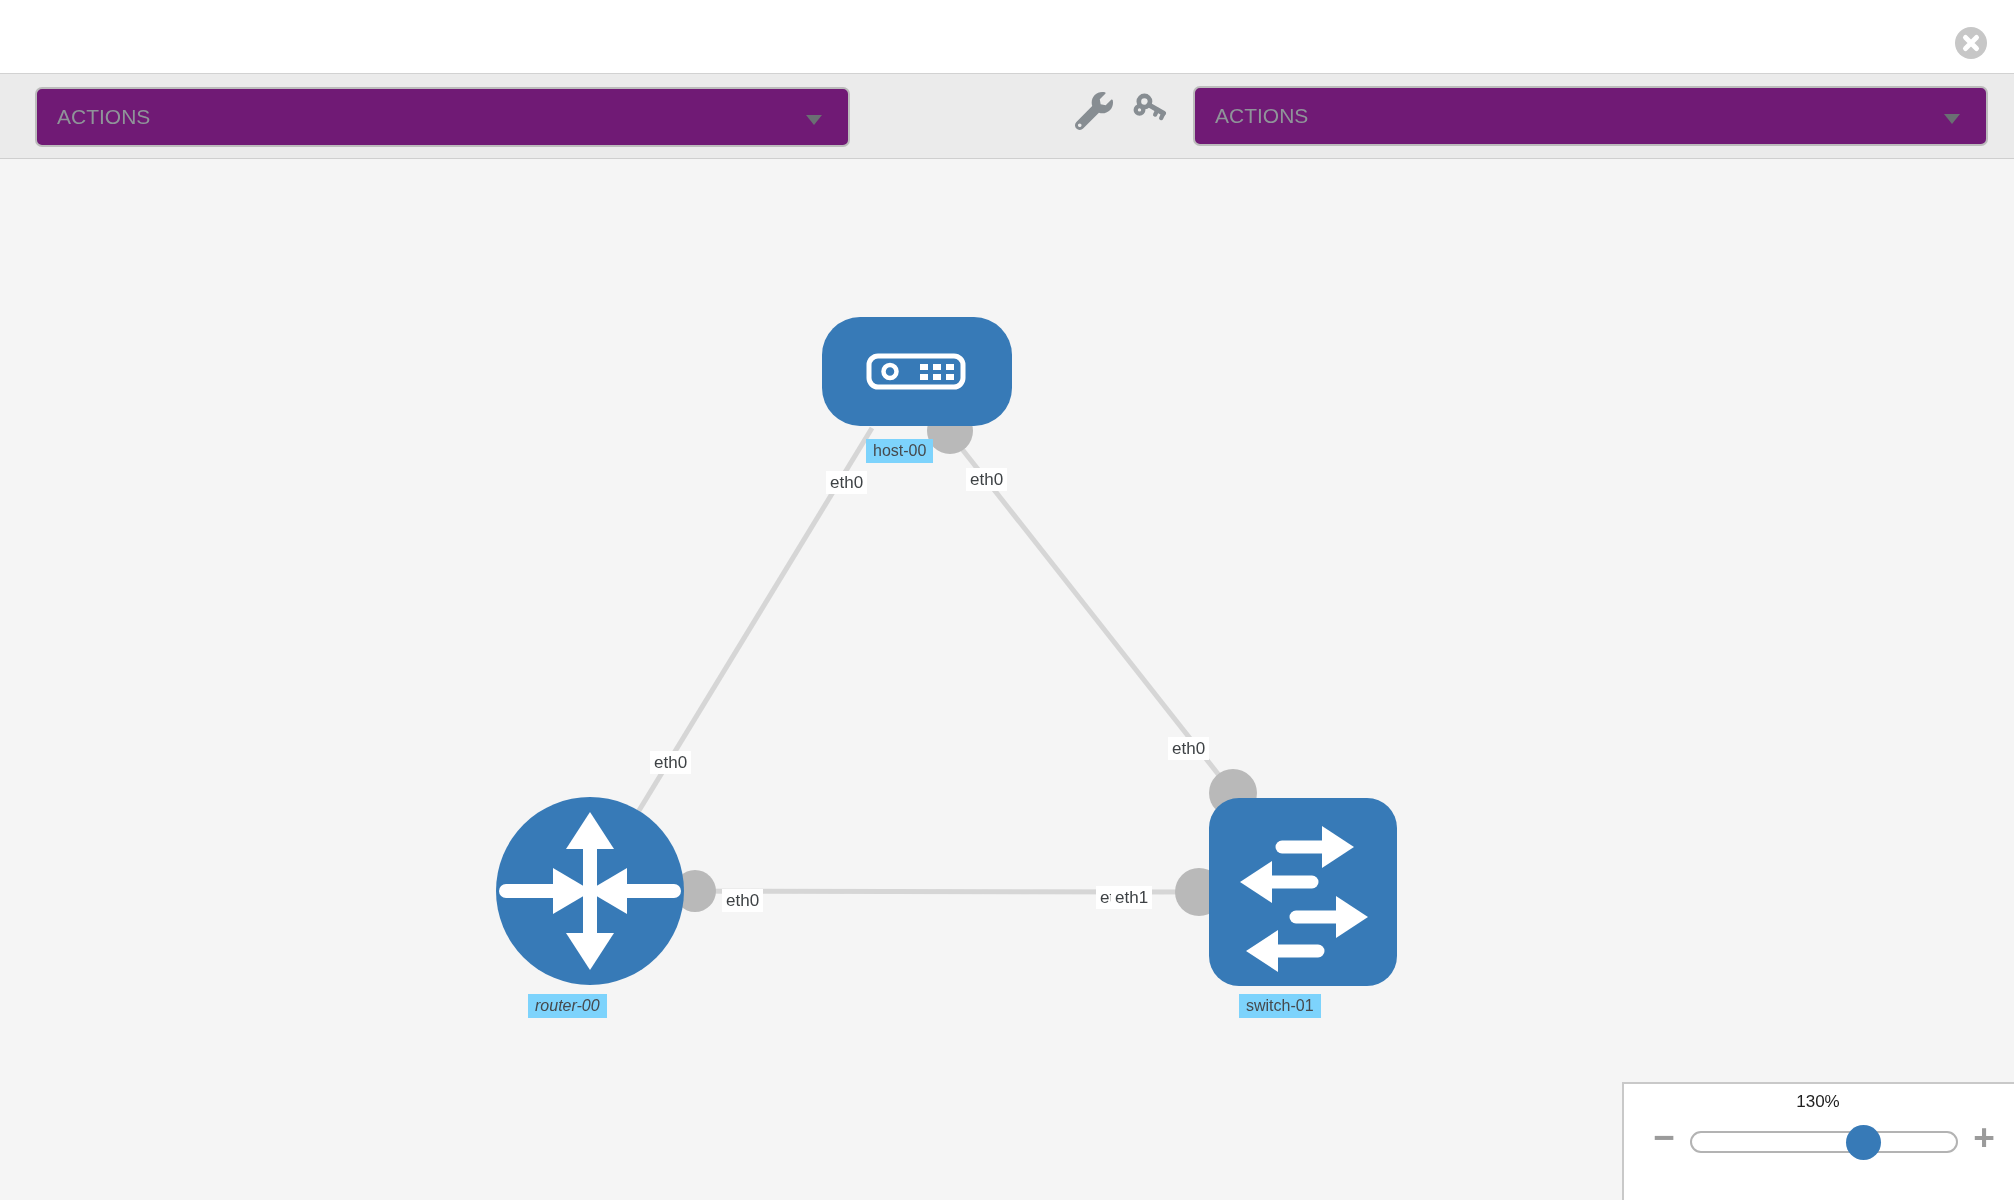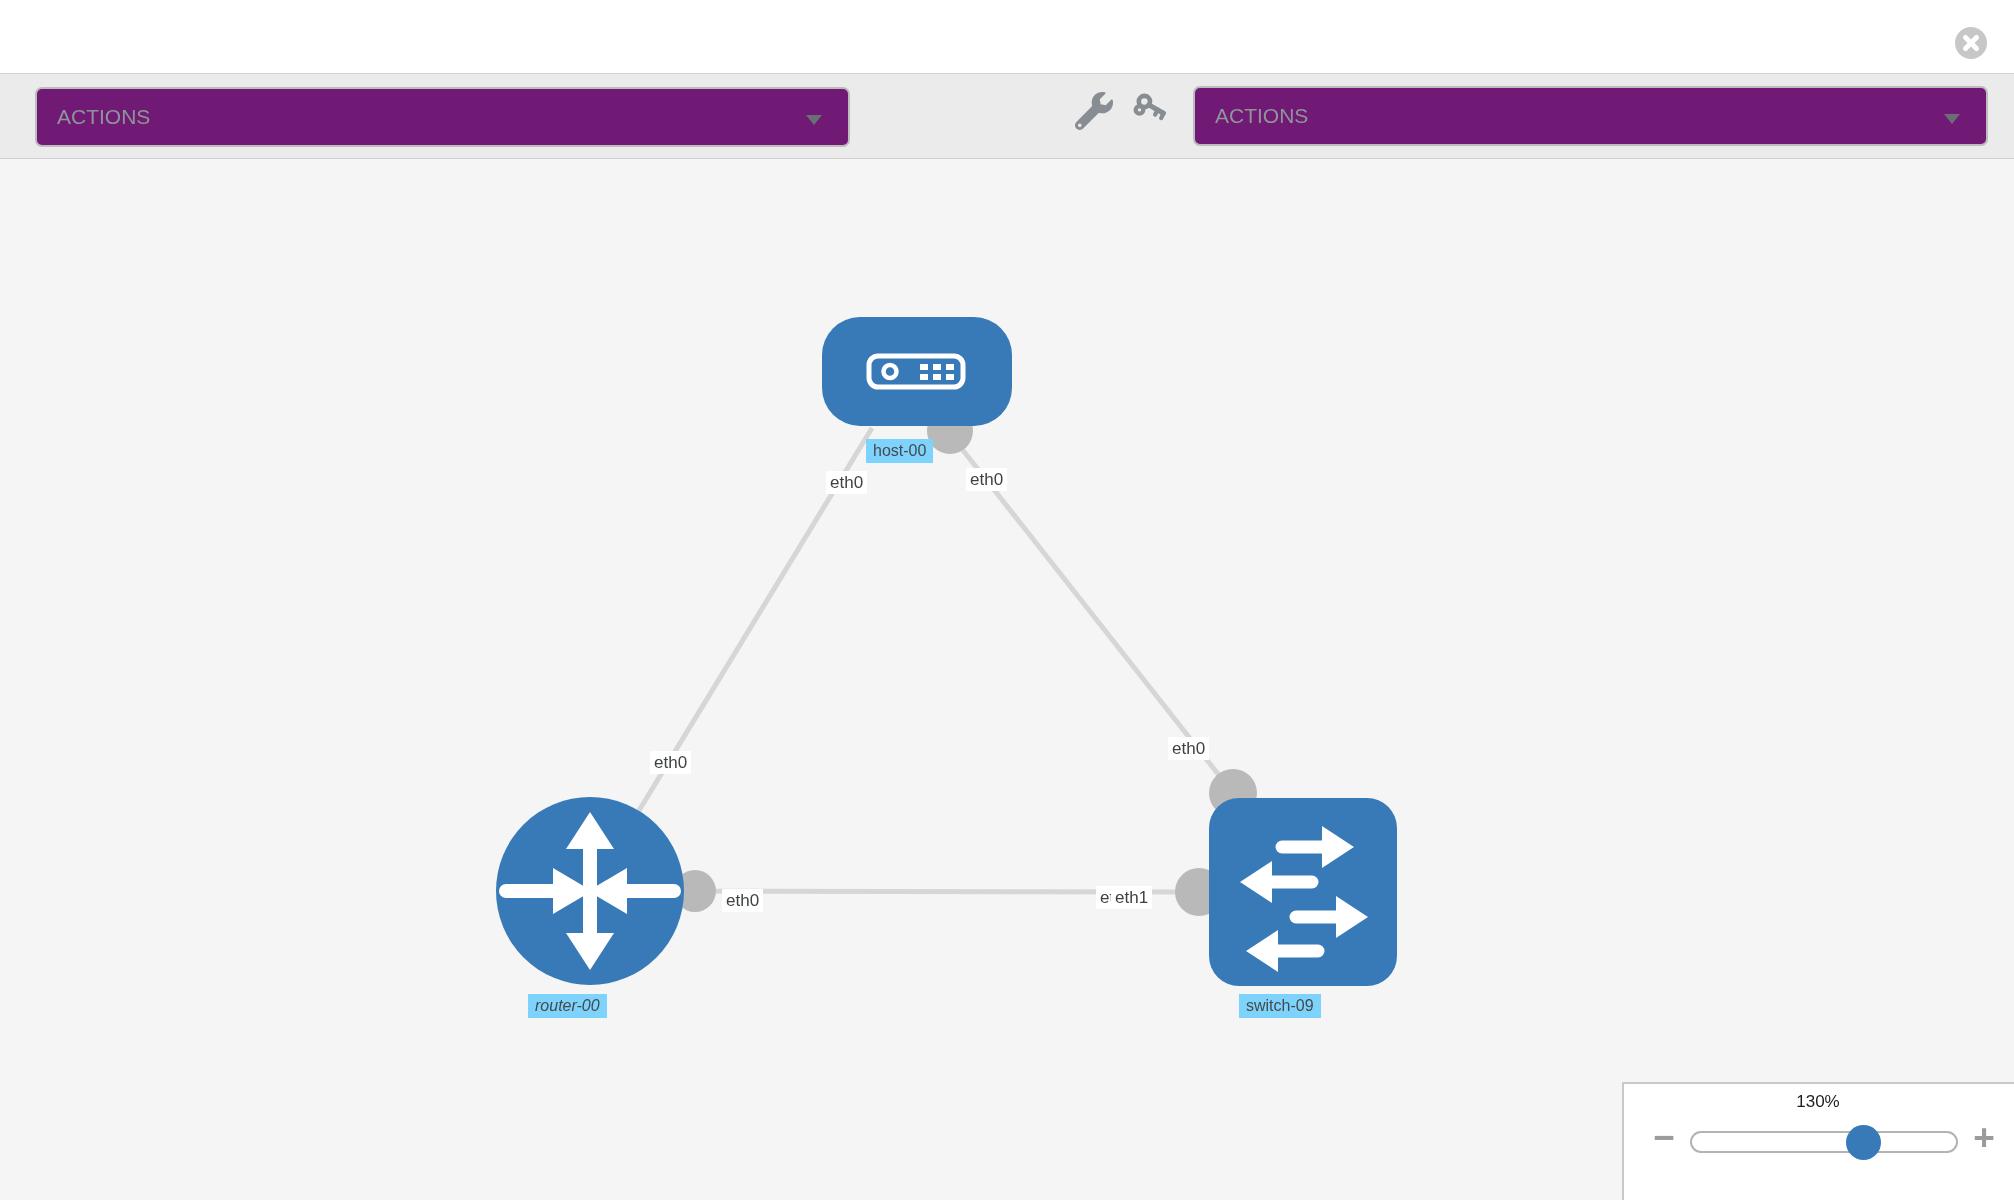--- a/index.html
+++ b/index.html
@@ -183,20 +183,20 @@
 <div class="eth-label" style="left:966px;top:453px;">eth0</div>
 <div class="eth-label" style="left:1168px;top:722px;">eth0</div>
 <div class="eth-label" style="left:722px;top:874px;">eth0</div>
 <div class="overlap-wrap">
   <span class="eth-label overlap-under">eth0</span>
   <span class="eth-label overlap-over">eth1</span>
 </div>
 
 <div class="node-label" style="left:866px;top:439px;">host-00</div>
 <div class="node-label" style="left:528px;top:994px;font-style:italic;">router-00</div>
-<div class="node-label" style="left:1239px;top:994px;">switch-09</div>
+<div class="node-label" style="left:1239px;top:994px;">switch-01</div>
 
 <div class="zoom-panel"></div>
 <div class="zoom-level" style="position:absolute;left:1622px;top:1092px;">130%</div>
 <button class="zoom-minus">−</button>
 <div class="zoom-track"></div>
 <div class="zoom-handle"></div>
 <button class="zoom-plus">+</button>
 
 </body></html>

